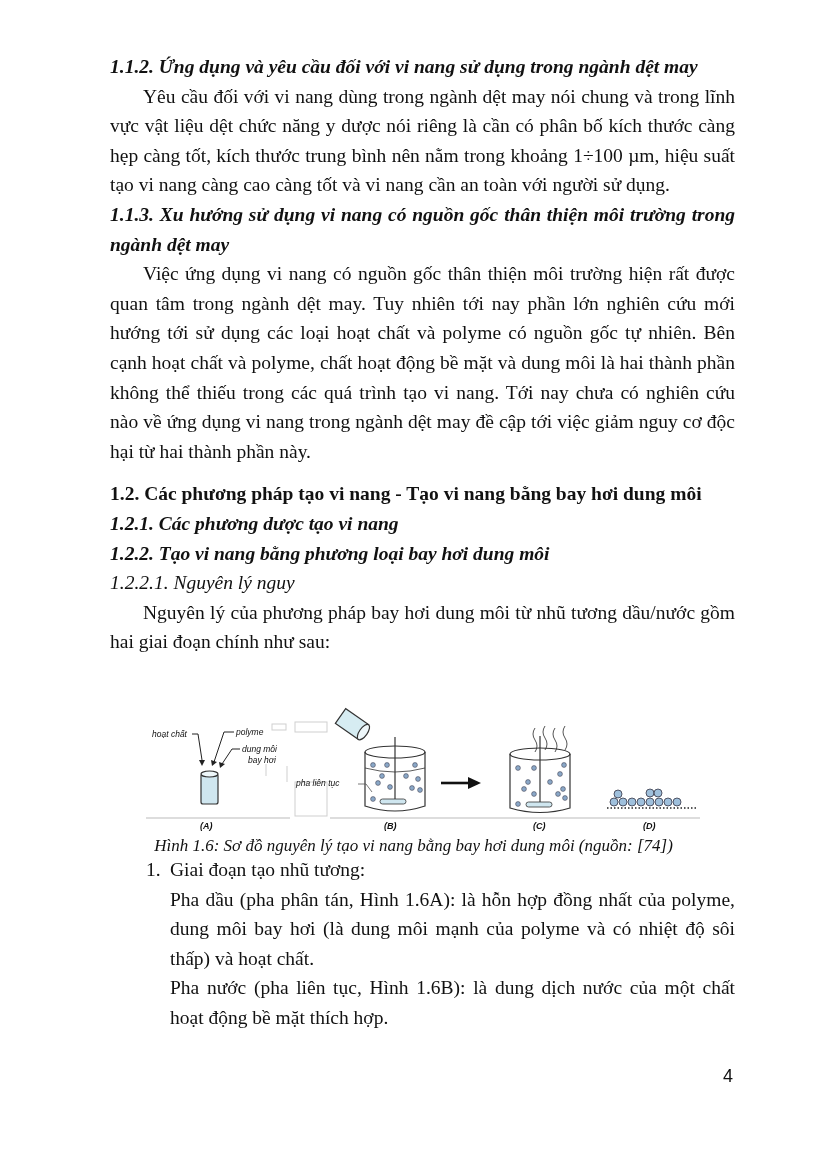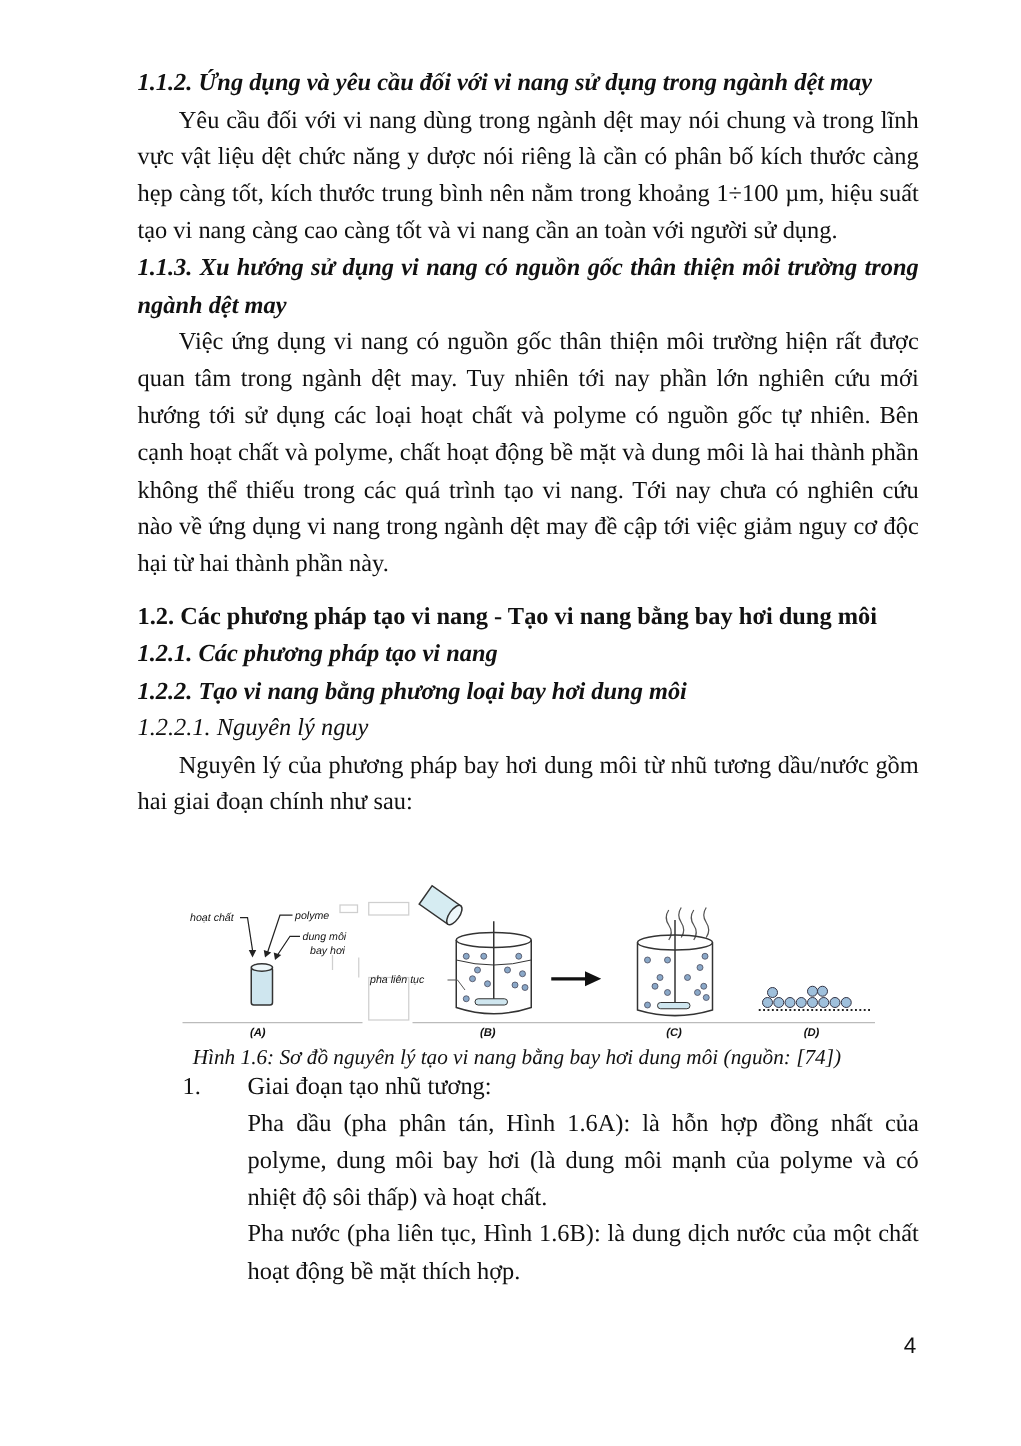--- a/index.html
+++ b/index.html
@@ -10,37 +10,37 @@
   .h3 { font-weight: bold; font-style: italic; }
   .h2 { font-weight: bold; font-style: normal; margin-top: 13px; }
   .h4 { font-style: italic; font-weight: normal; }
   p.par { text-indent: 33px; text-align: justify; text-align-last: left; }
   .figure { position: absolute; left: 140px; top: 704px; width: 565px; height: 130px; font-style: italic; }
   .figure svg { display: block; }
   .caption { position: absolute; left: 0; top: 836px; width: 817px; text-align: center;
              font-size: 17px; font-style: italic; padding-left: 10px; box-sizing: border-box; }
   .list { position: absolute; left: 146px; top: 855px; width: 589px; }
   .list .num { position: absolute; left: 0; top: 0; font-size: 19.5px; line-height: 29.6px; }
-  .list .body { margin-left: 52px; }
+  .list .body { margin-left: 24px; }
   .list .body p { margin: 0; font-size: 19.5px; line-height: 29.6px; text-align: justify; }
   .pagenum { position: absolute; left: 723px; top: 1066px; font-size: 18px;
              font-family: "Liberation Sans", sans-serif; }
   .fig-label { font-family: "Liberation Sans", sans-serif; font-size: 9px; font-weight: bold; fill: #111; }
   .fig-text { font-family: "Liberation Sans", sans-serif; font-size: 8.5px; fill: #111; }
 </style>
 </head>
 <body>
 
 <div class="page">
   <div class="line h3">1.1.2. Ứng dụng và yêu cầu đối với vi nang sử dụng trong ngành dệt may</div>
   <p class="line par">Yêu cầu đối với vi nang dùng trong ngành dệt may nói chung và trong lĩnh vực vật liệu dệt chức năng y dược nói riêng là cần có phân bố kích thước càng hẹp càng tốt, kích thước trung bình nên nằm trong khoảng 1÷100 µm, hiệu suất tạo vi nang càng cao càng tốt và vi nang cần an toàn với người sử dụng.</p>
   <div class="line h3">1.1.3. Xu hướng sử dụng vi nang có nguồn gốc thân thiện môi trường trong ngành dệt may</div>
   <p class="line par">Việc ứng dụng vi nang có nguồn gốc thân thiện môi trường hiện rất được quan tâm trong ngành dệt may. Tuy nhiên tới nay phần lớn nghiên cứu mới hướng tới sử dụng các loại hoạt chất và polyme có nguồn gốc tự nhiên. Bên cạnh hoạt chất và polyme, chất hoạt động bề mặt và dung môi là hai thành phần không thể thiếu trong các quá trình tạo vi nang. Tới nay chưa có nghiên cứu nào về ứng dụng vi nang trong ngành dệt may đề cập tới việc giảm nguy cơ độc hại từ hai thành phần này.</p>
   <div class="line h2">1.2. Các phương pháp tạo vi nang - Tạo vi nang bằng bay hơi dung môi</div>
-  <div class="line h3">1.2.1. Các phương pháp tạo vi nang</div>
+  <div class="line h3">1.2.1. Các phương dược tạo vi nang</div>
   <div class="line h3">1.2.2. Tạo vi nang bằng phương loại bay hơi dung môi</div>
   <div class="line h4">1.2.2.1. Nguyên lý nguy</div>
   <p class="line par">Nguyên lý của phương pháp bay hơi dung môi từ nhũ tương dầu/nước gồm hai giai đoạn chính như sau:</p>
 </div>
 
 <div class="figure">
   <svg width="565" height="130" viewBox="0 0 565 130" xmlns="http://www.w3.org/2000/svg">
 
     <g stroke="#cfcfcf" stroke-width="1" fill="none">
       <rect x="132" y="20" width="14" height="6"></rect>

